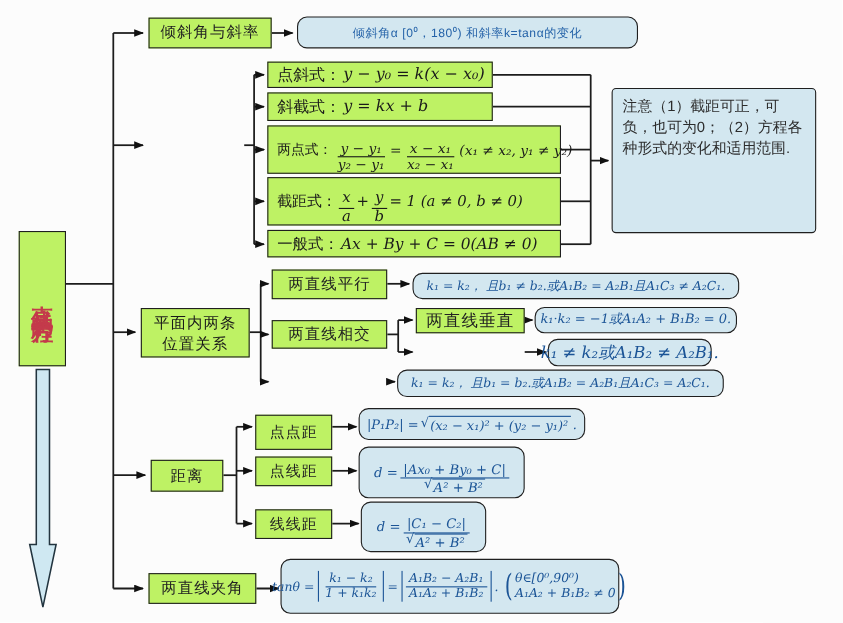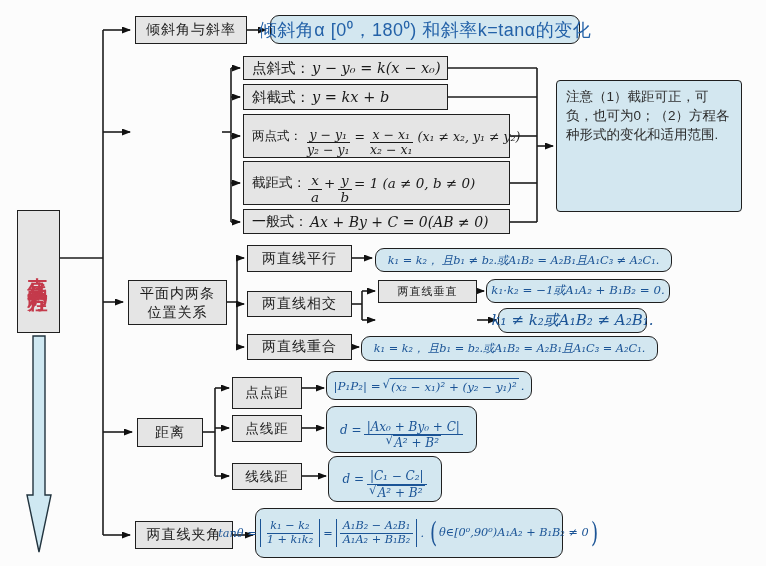--- a/index.html
+++ b/index.html
@@ -1,43 +1,43 @@
 <!DOCTYPE html>
 <html><head>
 <meta charset="utf-8">
 <style>
   html,body{margin:0;padding:0;background:#ffffff;}
   #canvas{position:relative;width:766px;height:566px;background:#fcfcfc;overflow:hidden;
           font-family:"Liberation Sans",sans-serif;color:#1a1a1a;}
   #wires{position:absolute;left:0;top:0;z-index:0;}
   .box{position:absolute;z-index:1;box-sizing:border-box;display:flex;align-items:center;justify-content:center;
-       background:#e5e5e5;border:1.5px solid #1f1f1f;white-space:nowrap;}
+       background:#bef264;border:1.5px solid #1f1f1f;white-space:nowrap;}
   .label{font-size:14px;letter-spacing:1px;color:#222;}
   .label2{flex-direction:column;line-height:1.3;letter-spacing:1px;font-size:14px;}
   .blue{background:#d3e7f0;border-radius:9px;color:#1b5496;}
   .note{border-radius:4px;color:#2c2c2c;font-size:13.5px;line-height:1.42;
         white-space:normal;text-align:left;padding:6px 9px;align-items:flex-start;}
   .root{writing-mode:vertical-rl;text-orientation:upright;font-size:20px;font-weight:bold;
         color:#c43a4b;letter-spacing:4px;font-family:"Liberation Serif",serif;}
-  .tilt-result{font-size:18px;color:#2462a8;letter-spacing:.5px;}
+  .tilt-result{font-size:11px;color:#2462a8;letter-spacing:.5px;}
   
   .fx{display:inline-flex;align-items:center;gap:2px;font-family:"DejaVu Serif","Liberation Serif",serif;
       font-style:italic;}
   .cjk{font-style:normal;font-family:"Liberation Sans",sans-serif;}
   .frac{display:inline-flex;flex-direction:column;align-items:center;vertical-align:middle;
         line-height:1.12;text-align:center;margin-top:12px;}
   .fnum{border-bottom:1px solid currentColor;padding:0 3px;}
   .fden{padding:0 3px;display:inline-flex;justify-content:center;text-align:right;}
   .frac.abs{border-left:1.2px solid currentColor;border-right:1.2px solid currentColor;padding:1px 3px;margin:0 1px;}
   .sqrt{display:inline-flex;align-items:flex-start;}
   .rsign{font-style:normal;transform:translateY(-1px);}
   .rad{border-top:1px solid currentColor;padding:1px 2px 0 1px;}
   .cases{display:inline-flex;align-items:center;margin-left:2px;}
   .cp{font-size:2.5em;font-weight:200;font-style:normal;transform:scaleX(.65);line-height:.9;}
-  .cstack{display:inline-flex;flex-direction:row;line-height:1.25;text-align:left;}
+  .cstack{display:inline-flex;flex-direction:column;line-height:1.25;text-align:left;}
   .form{justify-content:flex-start;padding-left:8px;gap:2px;}
 </style>
 </head>
 <body>
 
 <div id="canvas">
 
   <svg id="wires" width="766" height="566" viewBox="0 0 766 566">
     <defs>
       <marker id="arw" markerWidth="9" markerHeight="8" refX="8" refY="3.5" orient="auto" markerUnits="userSpaceOnUse">
@@ -176,37 +176,34 @@
   </div>
   <div class="box label" style="left:247px;top:291px;width:105px;height:26px">
     <span>两直线相交</span>
   </div>
 
   <div class="box blue" style="left:375px;top:248px;width:297px;height:24px;font-size:11.3px">
     <span class="fx">
         <span>k₁ = k₂， 且b₁ ≠ b₂.或A₁B₂ = A₂B₁且A₁C₃ ≠ A₂C₁.</span>
       </span>
   </div>
-  <div class="box label" style="left:378px;top:280px;width:99px;height:23px;font-size:11px">
+  <div class="box label" style="left:378px;top:280px;width:99px;height:23px;font-size:15px">
     <span>两直线垂直</span>
   </div>
   <div class="box blue" style="left:486px;top:279px;width:184px;height:24px;font-size:11.8px">
     <span class="fx">
         <span>k₁·k₂ = −1或A₁A₂ + B₁B₂ = 0.</span>
       </span>
   </div>
   <div class="box blue" style="left:498px;top:308px;width:149px;height:25px;font-size:15px">
     <span class="fx">
         <span>k₁ ≠ k₂或A₁B₂ ≠ A₂B₁.</span>
       </span>
   </div>
 
-  <div class="box label" style="left:247px;top:334px;width:105px;height:26px">
-    <span>两直线重合</span>
-  </div>
   <div class="box blue" style="left:361px;top:336px;width:297px;height:25px;font-size:11.3px">
     <span class="fx">
         <span>k₁ = k₂， 且b₁ = b₂.或A₁B₂ = A₂B₁且A₁C₃ = A₂C₁.</span>
       </span>
   </div>
 
   <div class="box label" style="left:137px;top:418px;width:66px;height:29px">
     <span>距离</span>
   </div>
 

